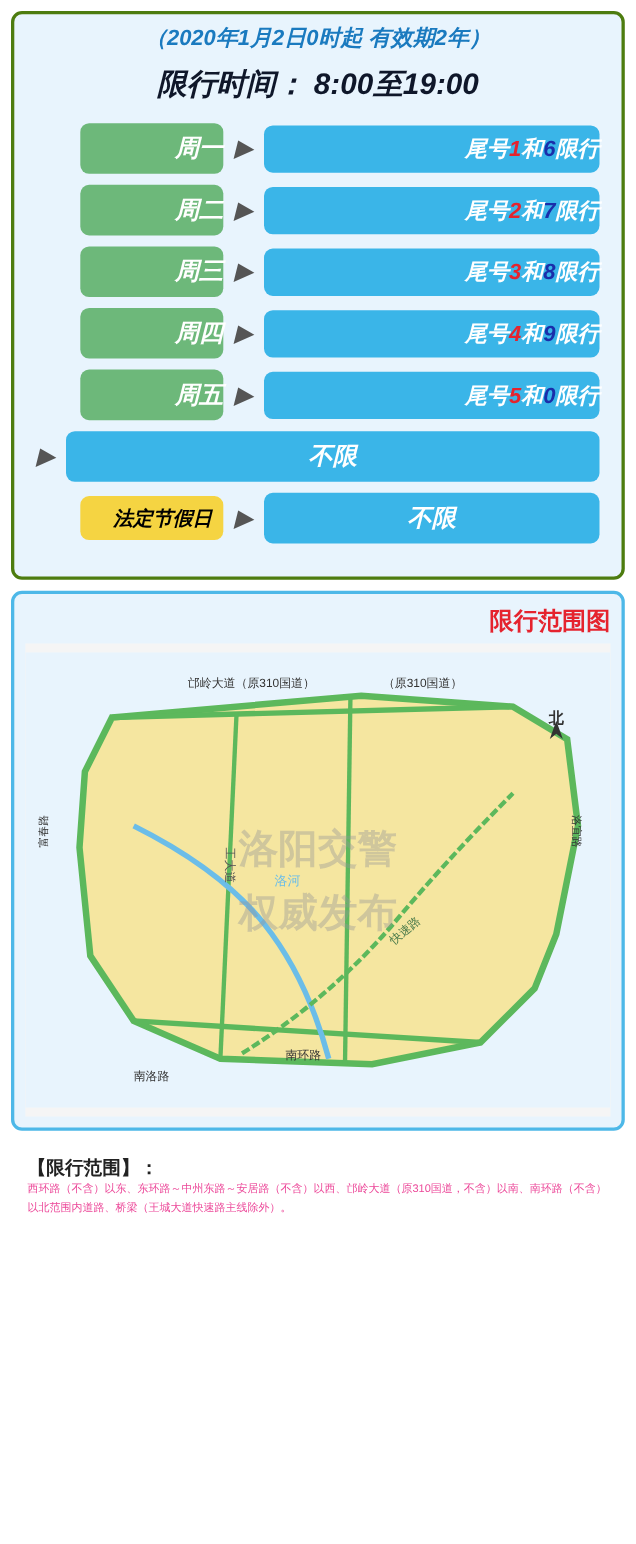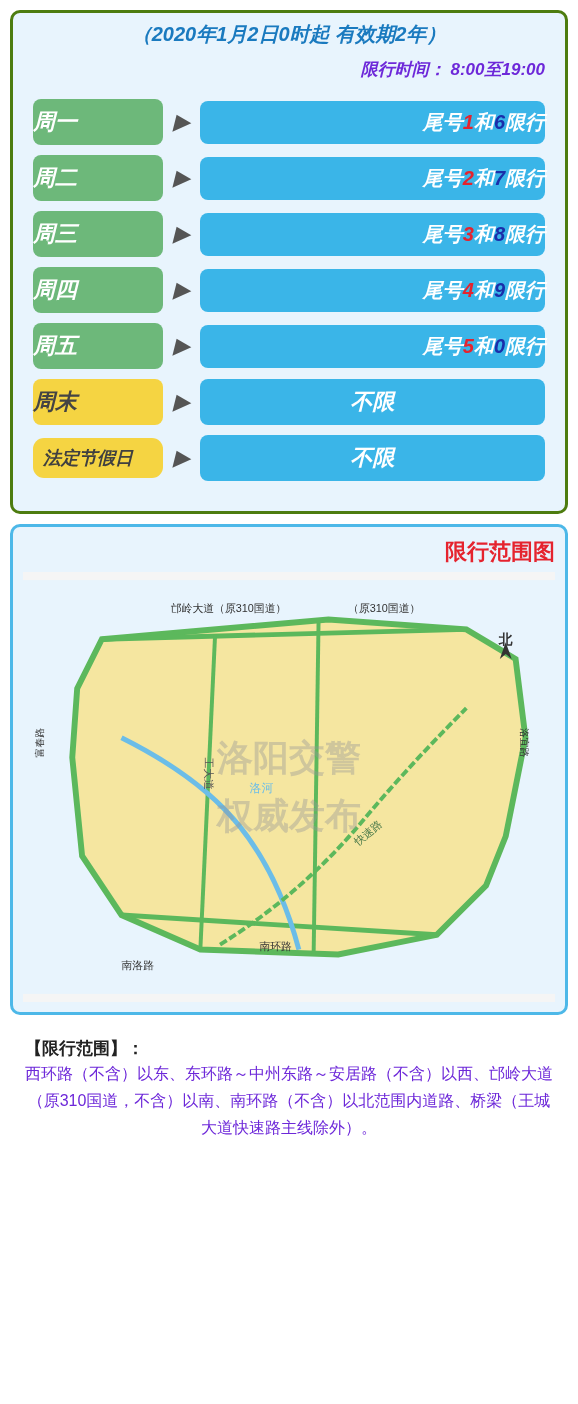--- a/index.html
+++ b/index.html
@@ -21,57 +21,57 @@
 
     .validity-title {
       text-align: center;
       color: #1a7abf;
       font-size: 20px;
       font-weight: bold;
       margin-bottom: 10px;
     }
 
     .time-range {
-      text-align: right;
-      color: #6d28d9;
-      font-size: 17px;
+      text-align: center;
+      color: #0f172a;
+      font-size: 27px;
       font-weight: bold;
       margin-bottom: 18px;
     }
 
     .restriction-row {
       display: flex;
       align-items: center;
       margin-bottom: 10px;
       gap: 10px;
     }
 
     .day-label {
       background: #6db87a;
       border-radius: 8px;
       color: #fff;
       font-size: 22px;
       font-weight: bold;
-      text-align: left;
+      text-align: right;
       padding: 8px 0;
       min-width: 130px;
       flex-shrink: 0;
+      margin-left: 40px;
     }
 
     .day-label.weekend {
       background: #f5d442;
       color: #444;
     }
 
     .day-label.holiday {
       background: #f5d442;
-      color: #404040;
+      color: #000000;
       font-size: 18px;
       padding: 8px 10px;
-      border-radius: 11px;
     }
 
     .arrow {
       font-size: 22px;
       color: #555;
       flex-shrink: 0;
     }
 
     .restriction-info {
       background: #3ab5e8;
@@ -154,24 +154,23 @@
     }
 
     .desc-title {
       font-size: 17px;
       font-weight: bold;
       color: #222;
       margin-bottom: 0;
     }
 
     .desc-text {
-      font-size: 16px;
-      color: #6d28d9;
+      font-size: 10px;
+      color: #ec4899;
       line-height: 1.7;
-      text-align: center;
     }
   </style>
 </head>
 <body>
 
 <div class="top-section">
 
   <div class="validity-title">（2020年1月2日0时起 有效期2年）</div>
 
   <div class="time-range">
@@ -213,21 +212,20 @@
 
   <div class="restriction-row">
     <div class="day-label">周五</div>
     <span class="arrow">▶</span>
     <div class="restriction-info">
       尾号<span class="highlight-red">5</span>和<span class="highlight-blue">0</span>限行
     </div>
   </div>
 
   <div class="restriction-row">
-    <div class="day-label weekend">周末</div>
     <span class="arrow">▶</span>
     <div class="no-limit">不限</div>
   </div>
 
   <div class="restriction-row">
     <div class="day-label holiday">法定节假日</div>
     <span class="arrow">▶</span>
     <div class="no-limit">不限</div>
   </div>
 

